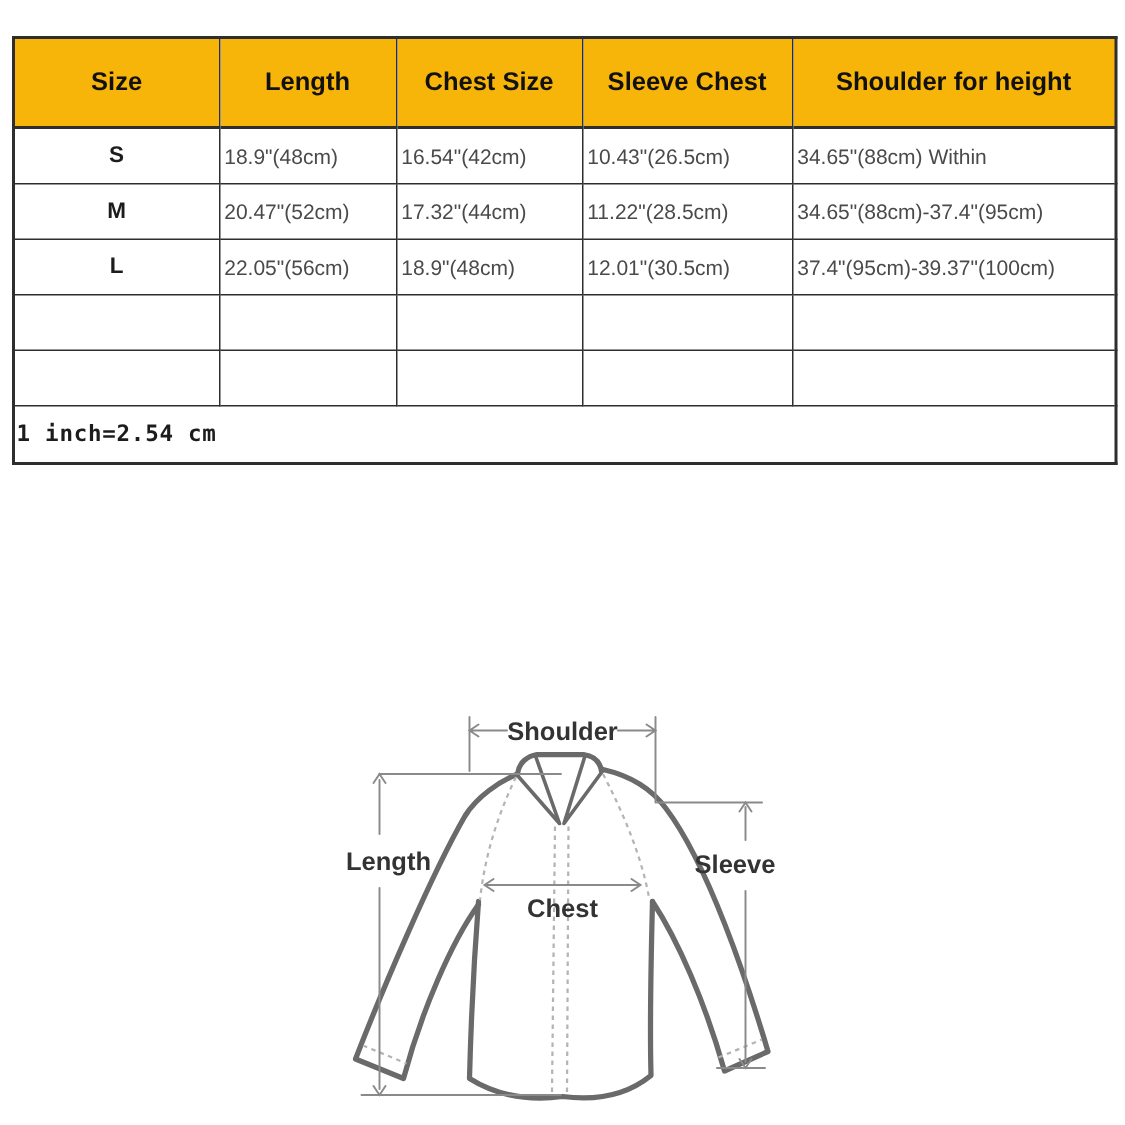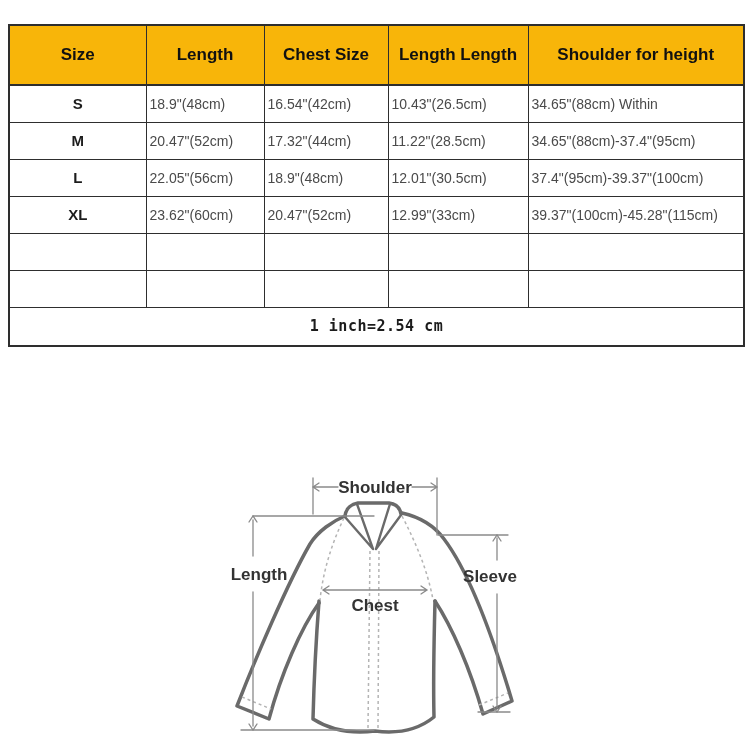--- a/index.html
+++ b/index.html
@@ -20,21 +20,21 @@
   }
   .size-table tbody tr.data{height:37px;}
   .size-table td.size{
     text-align:center;font-weight:bold;font-size:15px;color:#1c1c1c;
   }
   .size-table td.val{
     text-align:left;padding-left:3px;font-size:14px;color:#4a4a4a;font-weight:normal;
   }
   .size-table tr.note{height:39px;}
   .size-table tr.note td{
-    text-align:center;font-family:"DejaVu Sans Mono", monospace;
+    text-align:left;font-family:"DejaVu Sans Mono", monospace;
     font-weight:bold;font-size:15px;color:#1c1c1c;letter-spacing:0.5px;
   }
   svg.diagram{position:absolute;left:190px;top:455px;}
   .shirt-main{stroke:var(--shirt-stroke,#6a6a6a);stroke-width:3.5;fill:none;
     stroke-linejoin:round;stroke-linecap:round;}
   .shirt-fine{stroke:#b4b4b4;stroke-width:1.5;fill:none;stroke-dasharray:3 3;}
   .dim{stroke:var(--dim-stroke,#8a8a8a);stroke-width:1.3;fill:none;stroke-linecap:round;}
   .dlabel{font-family:"Liberation Sans", sans-serif;font-weight:bold;
     font-size:17px;fill:#333;text-anchor:middle;}
 </style>
@@ -49,21 +49,21 @@
         <col style="width:118px">
         <col style="width:124px">
       <col style="width:140px">
         <col style="width:216px">
     </colgroup>
     <thead>
       <tr>
         <th>Size</th>
         <th>Length</th>
         <th>Chest Size</th>
-        <th>Length Length</th>
+        <th>Sleeve Chest</th>
         <th>Shoulder for height</th>
       </tr>
     </thead>
     <tbody>
       <tr class="data">
         <td class="size">S</td>
         <td class="val">18.9"(48cm)</td>
         <td class="val">16.54"(42cm)</td>
         <td class="val">10.43"(26.5cm)</td>
         <td class="val">34.65"(88cm) Within</td>
@@ -74,27 +74,20 @@
         <td class="val">17.32"(44cm)</td>
         <td class="val">11.22"(28.5cm)</td>
         <td class="val">34.65"(88cm)-37.4"(95cm)</td>
       </tr>
       <tr class="data">
         <td class="size">L</td>
         <td class="val">22.05"(56cm)</td>
         <td class="val">18.9"(48cm)</td>
         <td class="val">12.01"(30.5cm)</td>
         <td class="val">37.4"(95cm)-39.37"(100cm)</td>
-      </tr>
-      <tr class="data">
-        <td class="size">XL</td>
-        <td class="val">23.62"(60cm)</td>
-        <td class="val">20.47"(52cm)</td>
-        <td class="val">12.99"(33cm)</td>
-        <td class="val">39.37"(100cm)-45.28"(115cm)</td>
       </tr>
       <tr class="data">
         <td class="size"></td>
         <td class="val"></td>
         <td class="val"></td>
         <td class="val"></td>
         <td class="val"></td>
       </tr>
       <tr class="data">
         <td class="size"></td>

